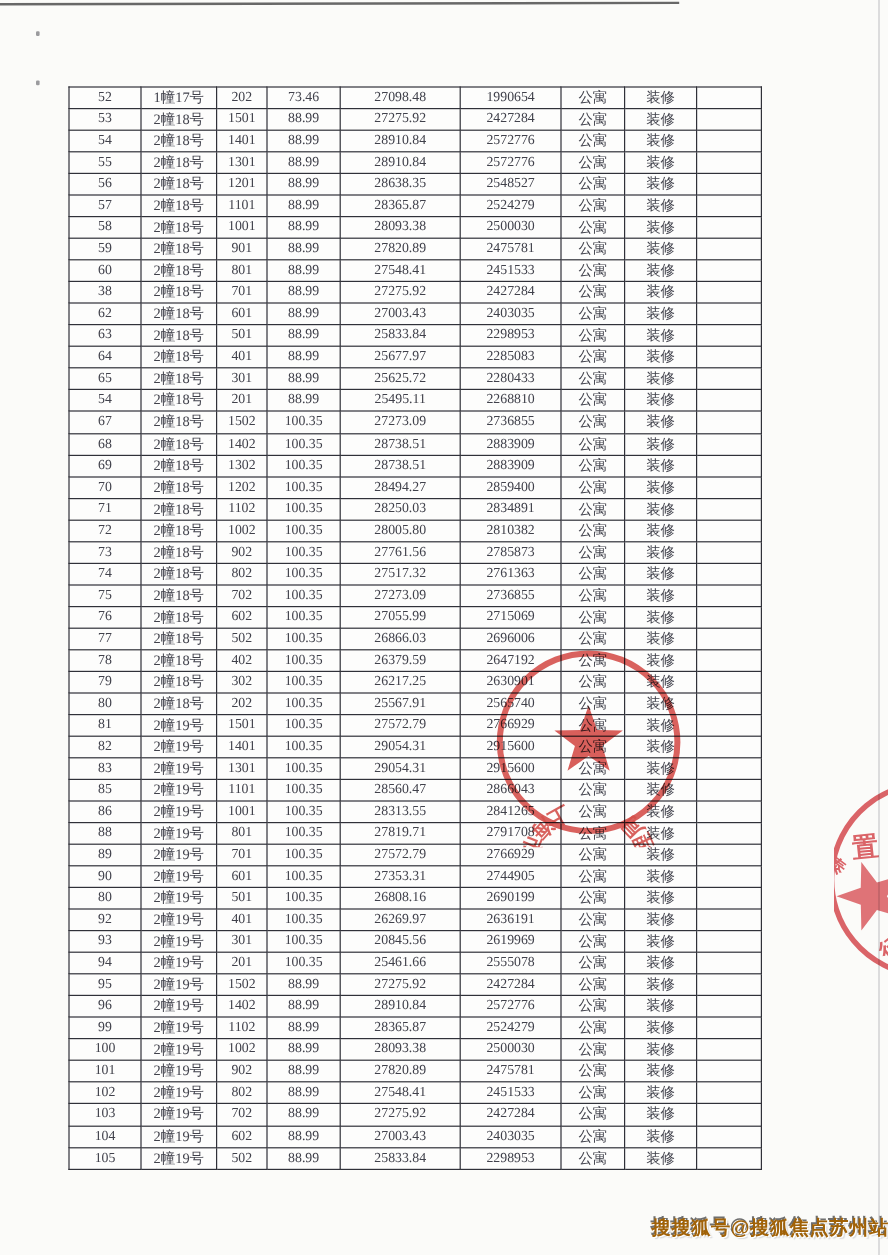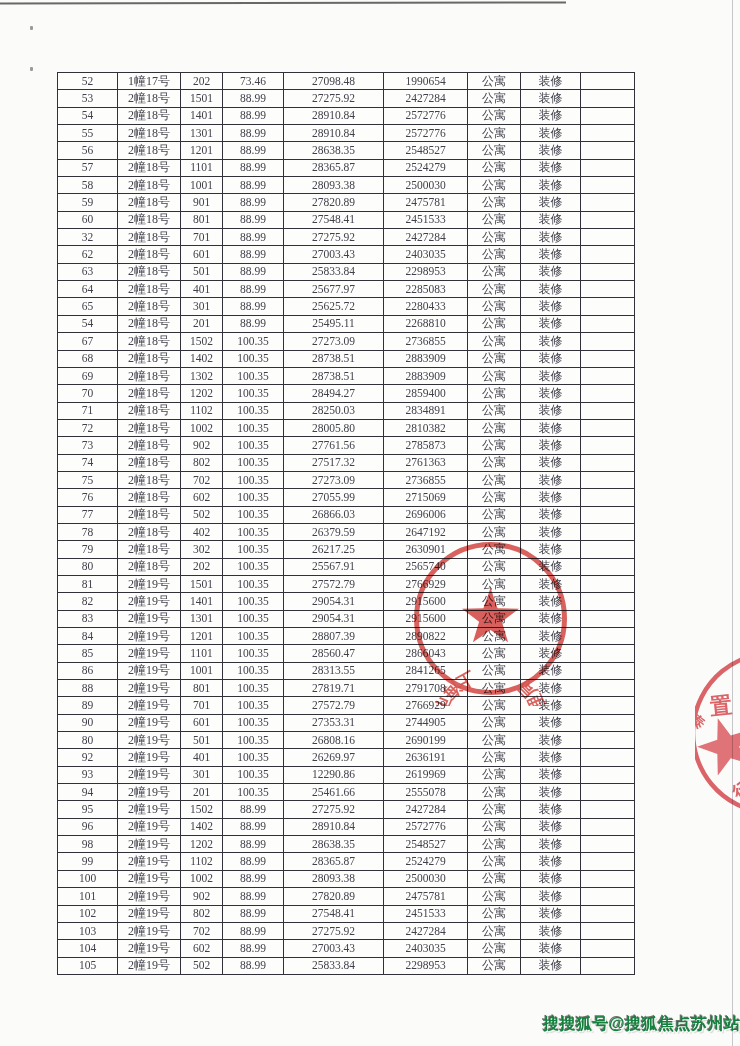--- a/index.html
+++ b/index.html
@@ -37,21 +37,21 @@
   }
   
   .side-stamp{
     position:absolute;left:695px;top:645px;width:45px;height:175px;
     overflow:hidden;mix-blend-mode:multiply;opacity:.85;pointer-events:none;
   }
   
   .watermark{
     position:absolute;left:543px;top:1011px;width:197px;height:26px;
     font-size:16px;font-weight:bold;line-height:26px;
-    color:#15803d;letter-spacing:0.5px;white-space:nowrap;
+    color:#a16207;letter-spacing:0.5px;white-space:nowrap;
     text-shadow:1px 1px 0 #ffffff,-1px -1px 0 #6f6f6f, 2px 2px 1px #d8d8d8;
     font-family:"Liberation Sans", sans-serif;
   }
 </style>
 </head>
 <body>
 
 <div class="scan-top-line"></div>
 <div class="scan-right-line"></div>
 <div class="speck s1"></div>
@@ -163,21 +163,21 @@
         <td class="cjk">2幢18号</td>
         <td>801</td>
         <td>88.99</td>
         <td>27548.41</td>
         <td>2451533</td>
         <td class="cjk">公寓</td>
         <td class="cjk">装修</td>
         <td></td>
       </tr>
       <tr>
-        <td>32</td>
+        <td>38</td>
         <td class="cjk">2幢18号</td>
         <td>701</td>
         <td>88.99</td>
         <td>27275.92</td>
         <td>2427284</td>
         <td class="cjk">公寓</td>
         <td class="cjk">装修</td>
         <td></td>
       </tr>
       <tr>
@@ -416,31 +416,20 @@
         <td class="cjk">2幢19号</td>
         <td>1301</td>
         <td>100.35</td>
         <td>29054.31</td>
         <td>2915600</td>
         <td class="cjk">公寓</td>
         <td class="cjk">装修</td>
         <td></td>
       </tr>
       <tr>
-        <td>84</td>
-        <td class="cjk">2幢19号</td>
-        <td>1201</td>
-        <td>100.35</td>
-        <td>28807.39</td>
-        <td>2890822</td>
-        <td class="cjk">公寓</td>
-        <td class="cjk">装修</td>
-        <td></td>
-      </tr>
-      <tr>
         <td>85</td>
         <td class="cjk">2幢19号</td>
         <td>1101</td>
         <td>100.35</td>
         <td>28560.47</td>
         <td>2866043</td>
         <td class="cjk">公寓</td>
         <td class="cjk">装修</td>
         <td></td>
       </tr>
@@ -508,21 +497,21 @@
         <td>2636191</td>
         <td class="cjk">公寓</td>
         <td class="cjk">装修</td>
         <td></td>
       </tr>
       <tr>
         <td>93</td>
         <td class="cjk">2幢19号</td>
         <td>301</td>
         <td>100.35</td>
-        <td>12290.86</td>
+        <td>20845.56</td>
         <td>2619969</td>
         <td class="cjk">公寓</td>
         <td class="cjk">装修</td>
         <td></td>
       </tr>
       <tr>
         <td>94</td>
         <td class="cjk">2幢19号</td>
         <td>201</td>
         <td>100.35</td>
@@ -543,31 +532,20 @@
         <td class="cjk">装修</td>
         <td></td>
       </tr>
       <tr>
         <td>96</td>
         <td class="cjk">2幢19号</td>
         <td>1402</td>
         <td>88.99</td>
         <td>28910.84</td>
         <td>2572776</td>
-        <td class="cjk">公寓</td>
-        <td class="cjk">装修</td>
-        <td></td>
-      </tr>
-      <tr>
-        <td>98</td>
-        <td class="cjk">2幢19号</td>
-        <td>1202</td>
-        <td>88.99</td>
-        <td>28638.35</td>
-        <td>2548527</td>
         <td class="cjk">公寓</td>
         <td class="cjk">装修</td>
         <td></td>
       </tr>
       <tr>
         <td>99</td>
         <td class="cjk">2幢19号</td>
         <td>1102</td>
         <td>88.99</td>
         <td>28365.87</td>

